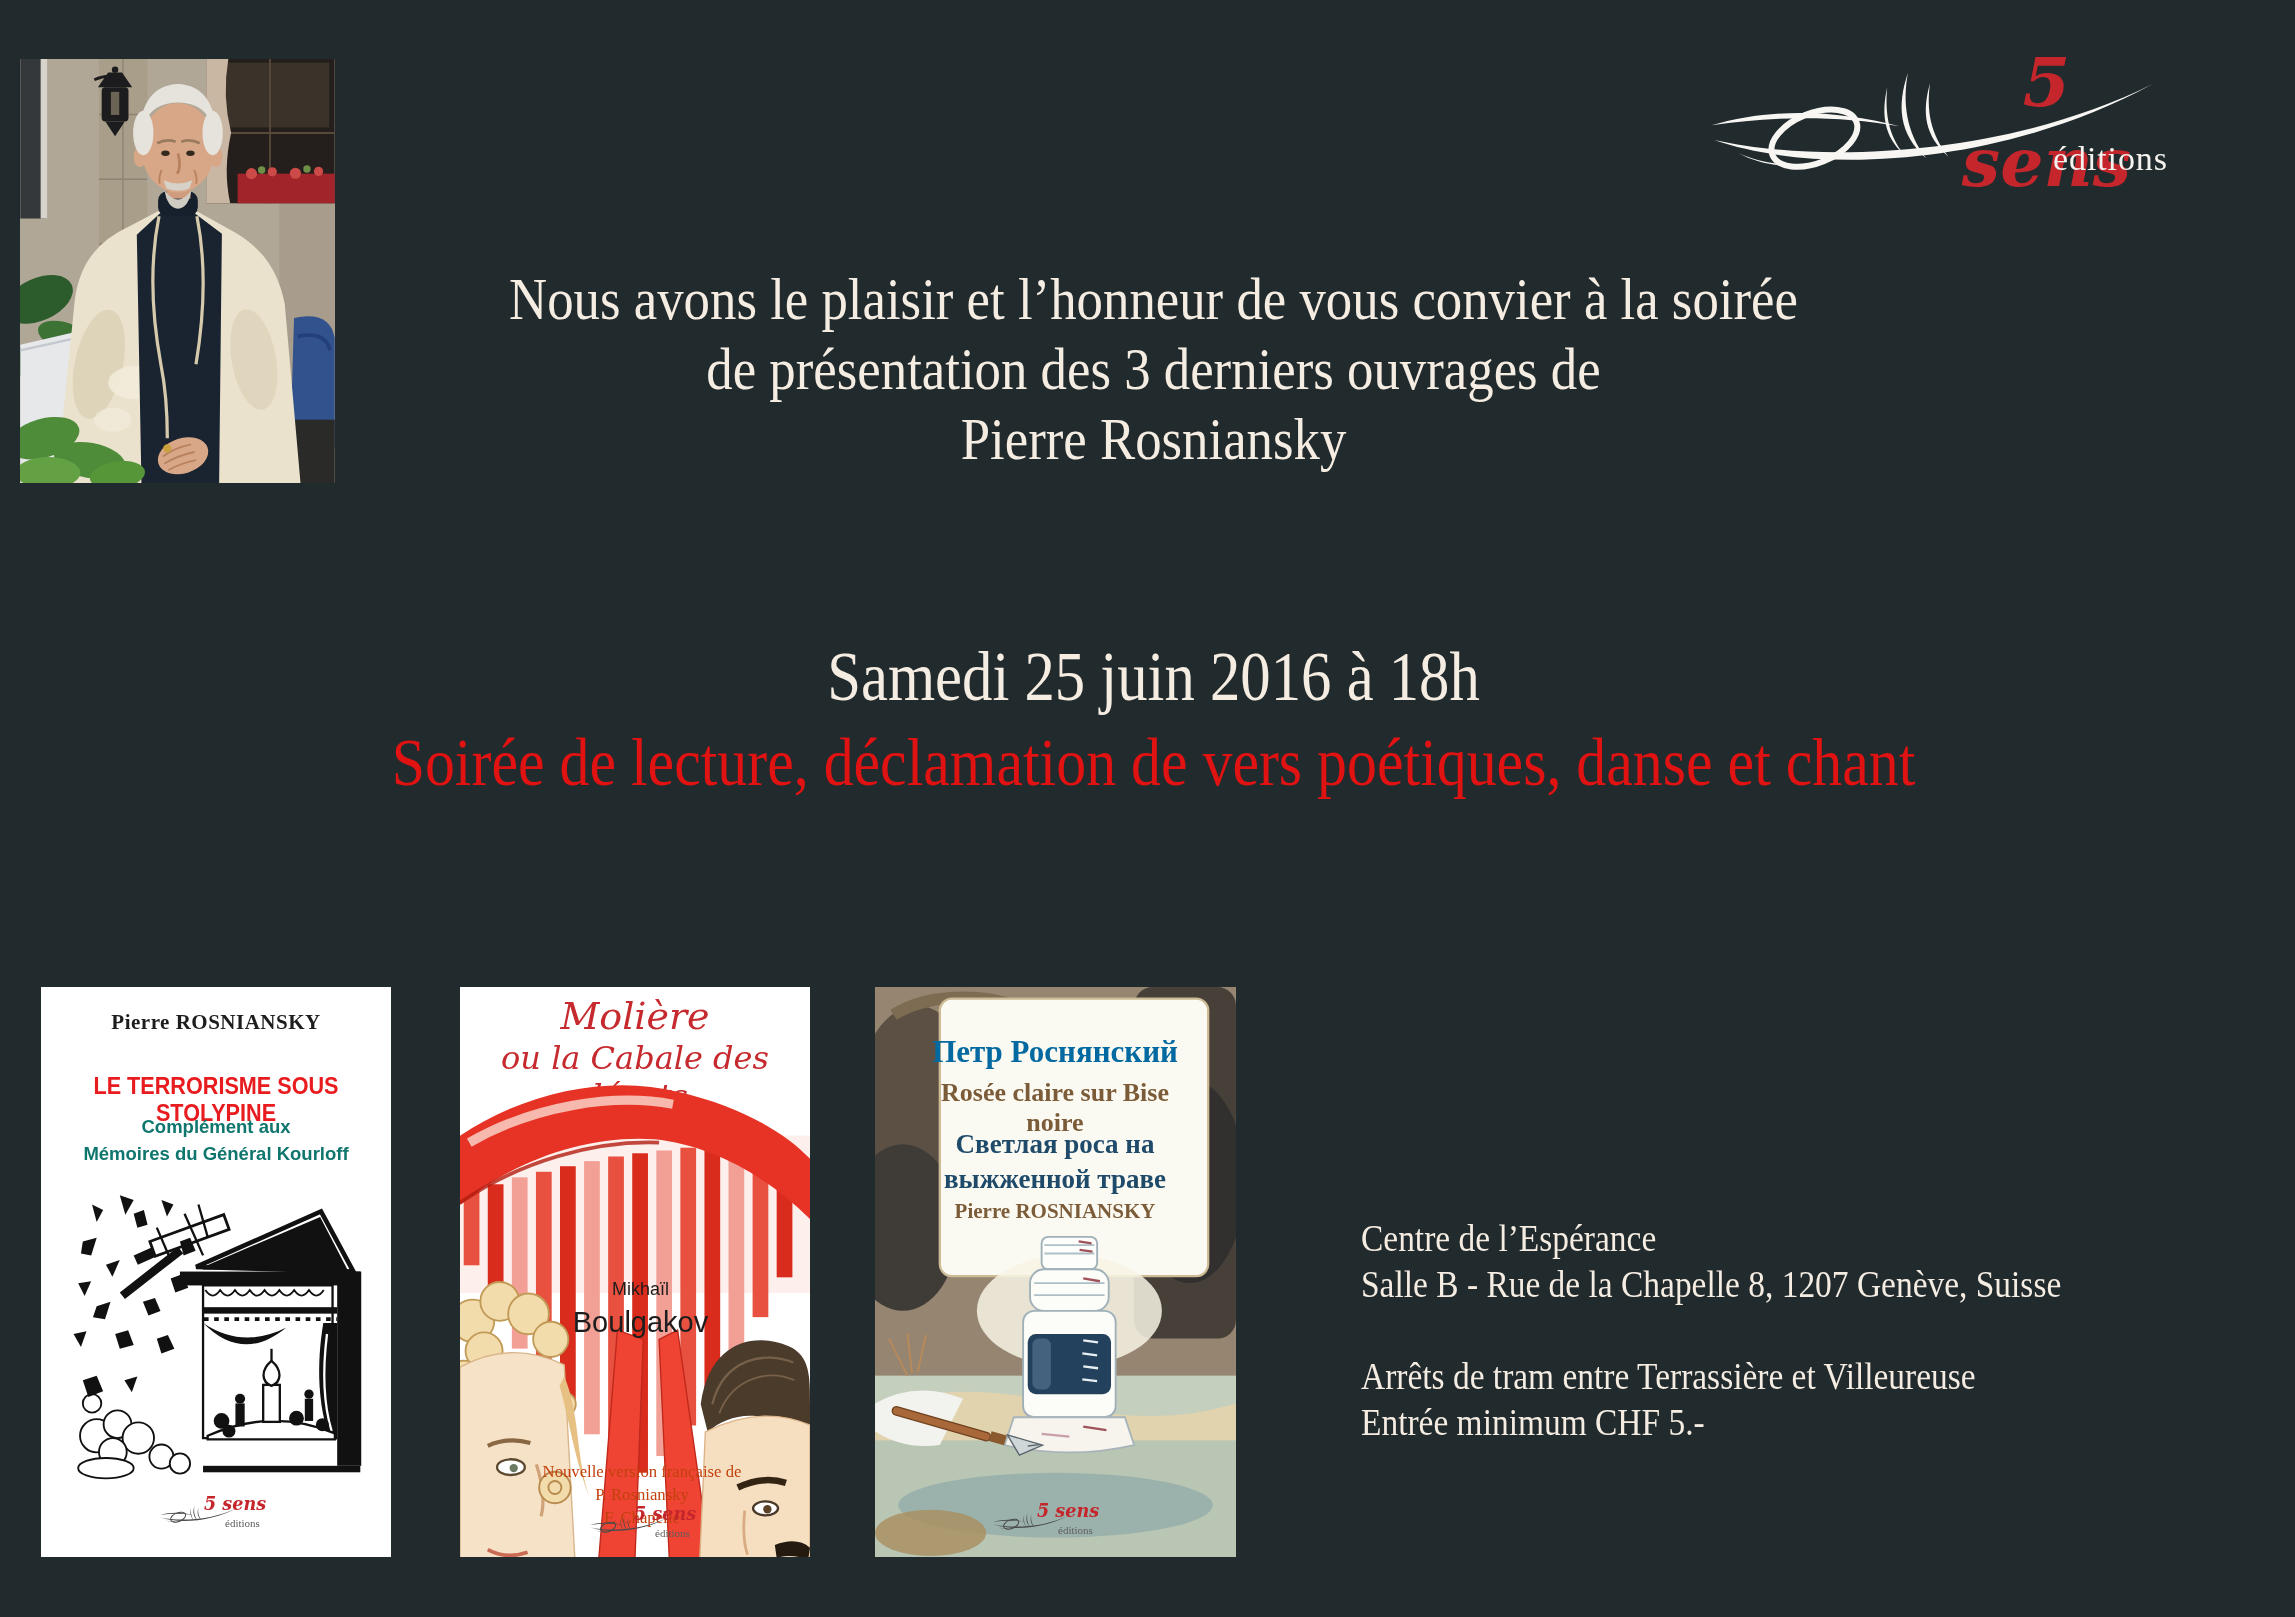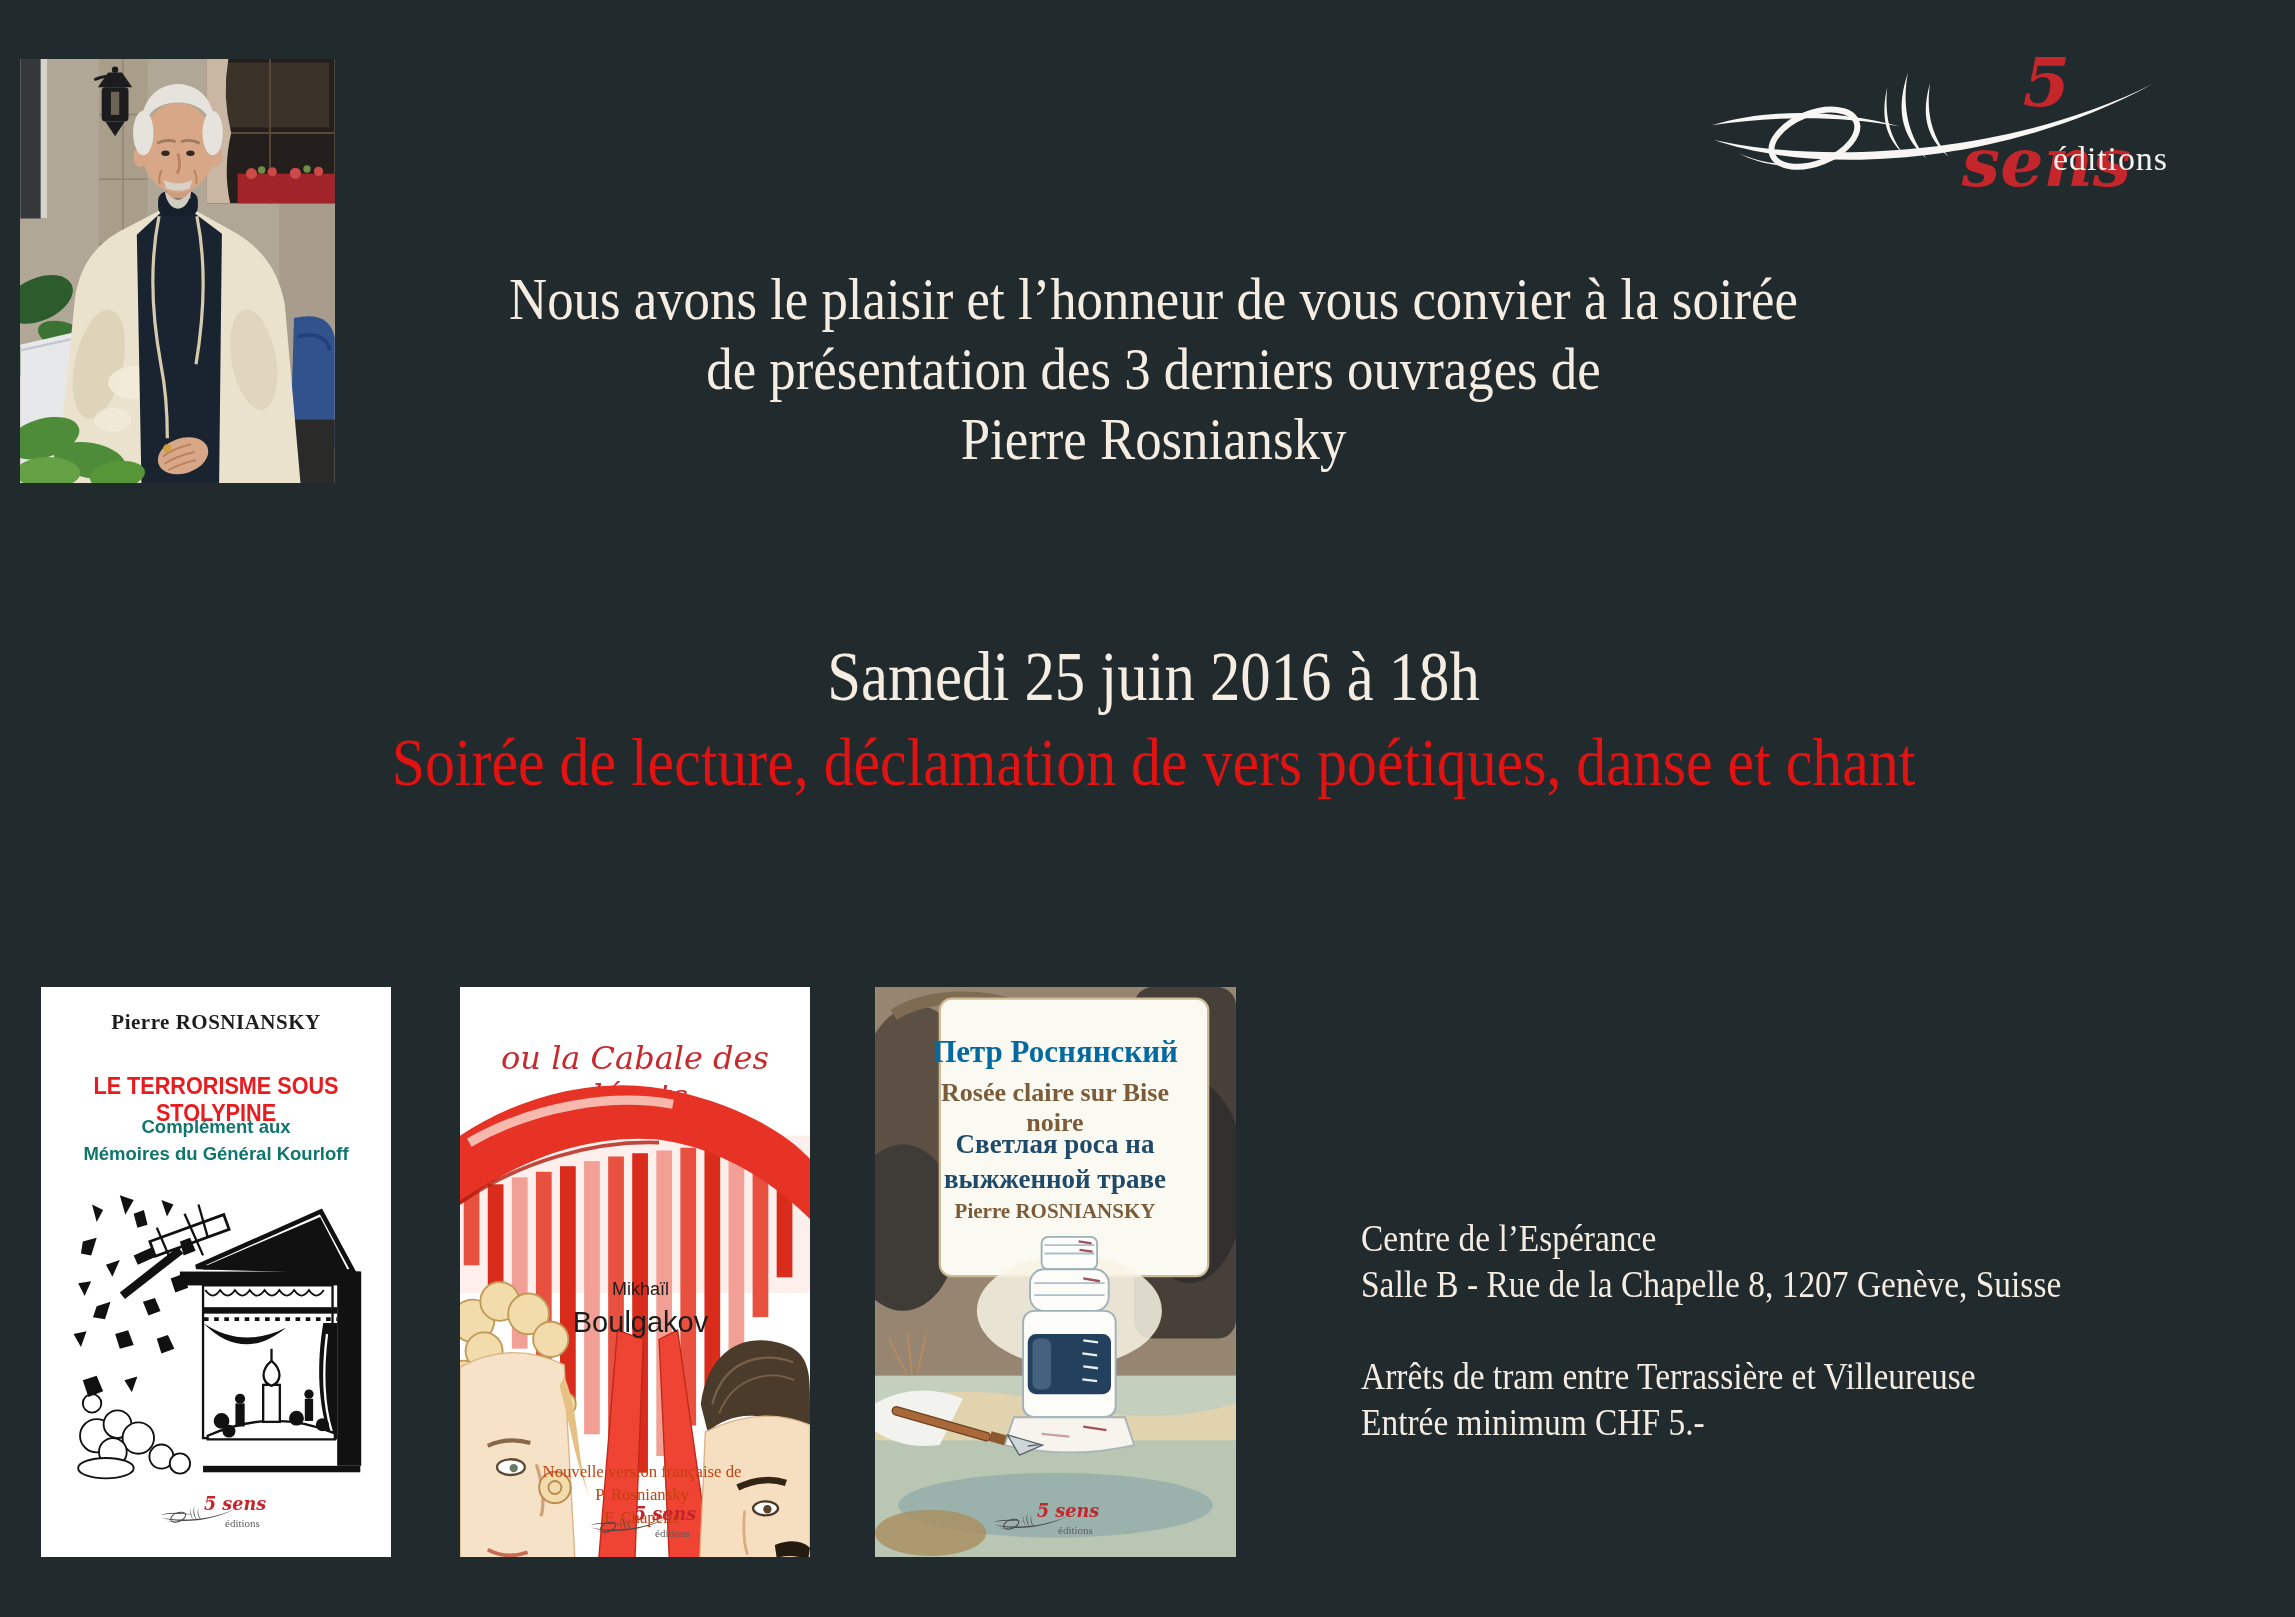--- a/index.html
+++ b/index.html
@@ -276,20 +276,21 @@
     <div class="mini-logo b1-logo">
       <svg class="mini-swoosh" viewBox="0 0 980 230">
           <use href="#swoosh-sym"></use>
         </svg>
       <span class="mini-name">5 sens</span>
       <span class="mini-editions">éditions</span>
     </div>
   </div>
 
   <div class="abs book book2">
+    <div class="bktxt b2-title1">Molière</div>
     <div class="bktxt b2-title2">ou la Cabale des dévots</div>
     <svg class="b2-art" viewBox="0 0 756 1032">
       <rect x="0" y="120" width="756" height="340" fill="#fbe4dc" opacity=".55"></rect>
       <g>
         <rect x="8" y="240" width="34" height="160" fill="#e8503f"></rect>
         <rect x="60" y="225" width="34" height="280" fill="#d92c1c"></rect>
         <rect x="112" y="210" width="34" height="370" fill="#f2a095"></rect>
         <rect x="164" y="198" width="34" height="440" fill="#e8503f"></rect>
         <rect x="216" y="186" width="34" height="510" fill="#d92c1c"></rect>
         <rect x="268" y="175" width="34" height="590" fill="#f2a095"></rect>

